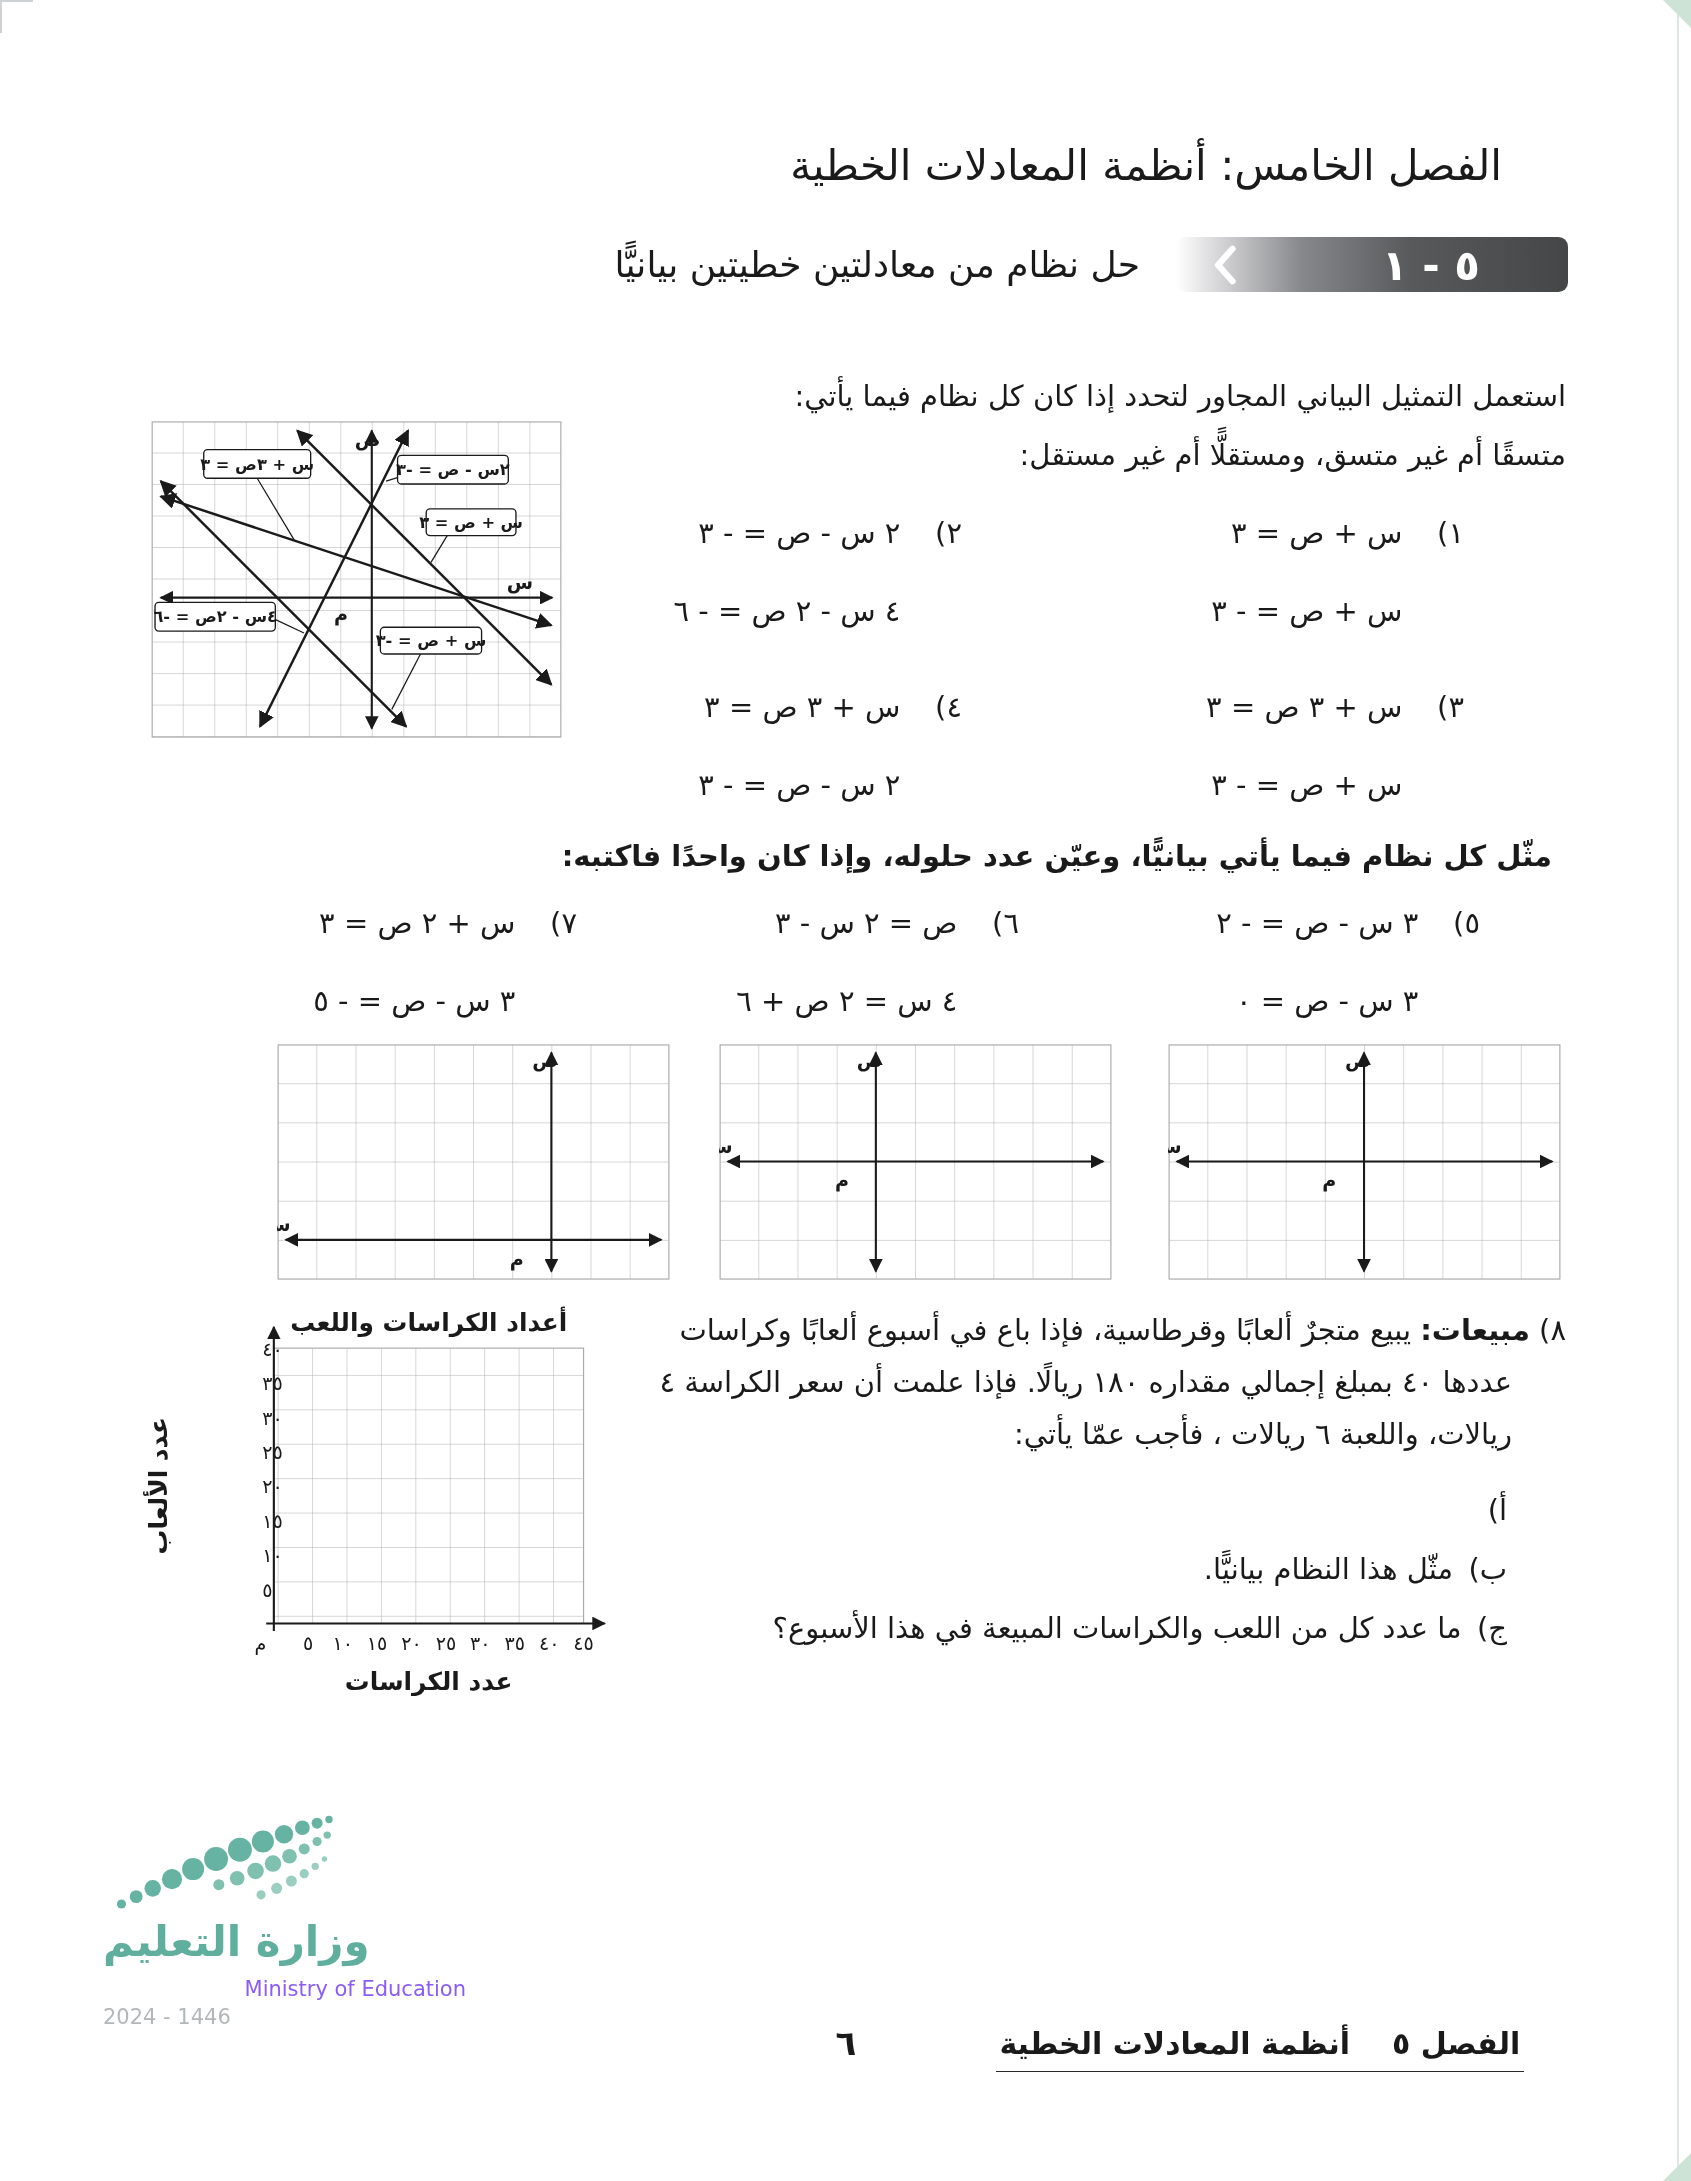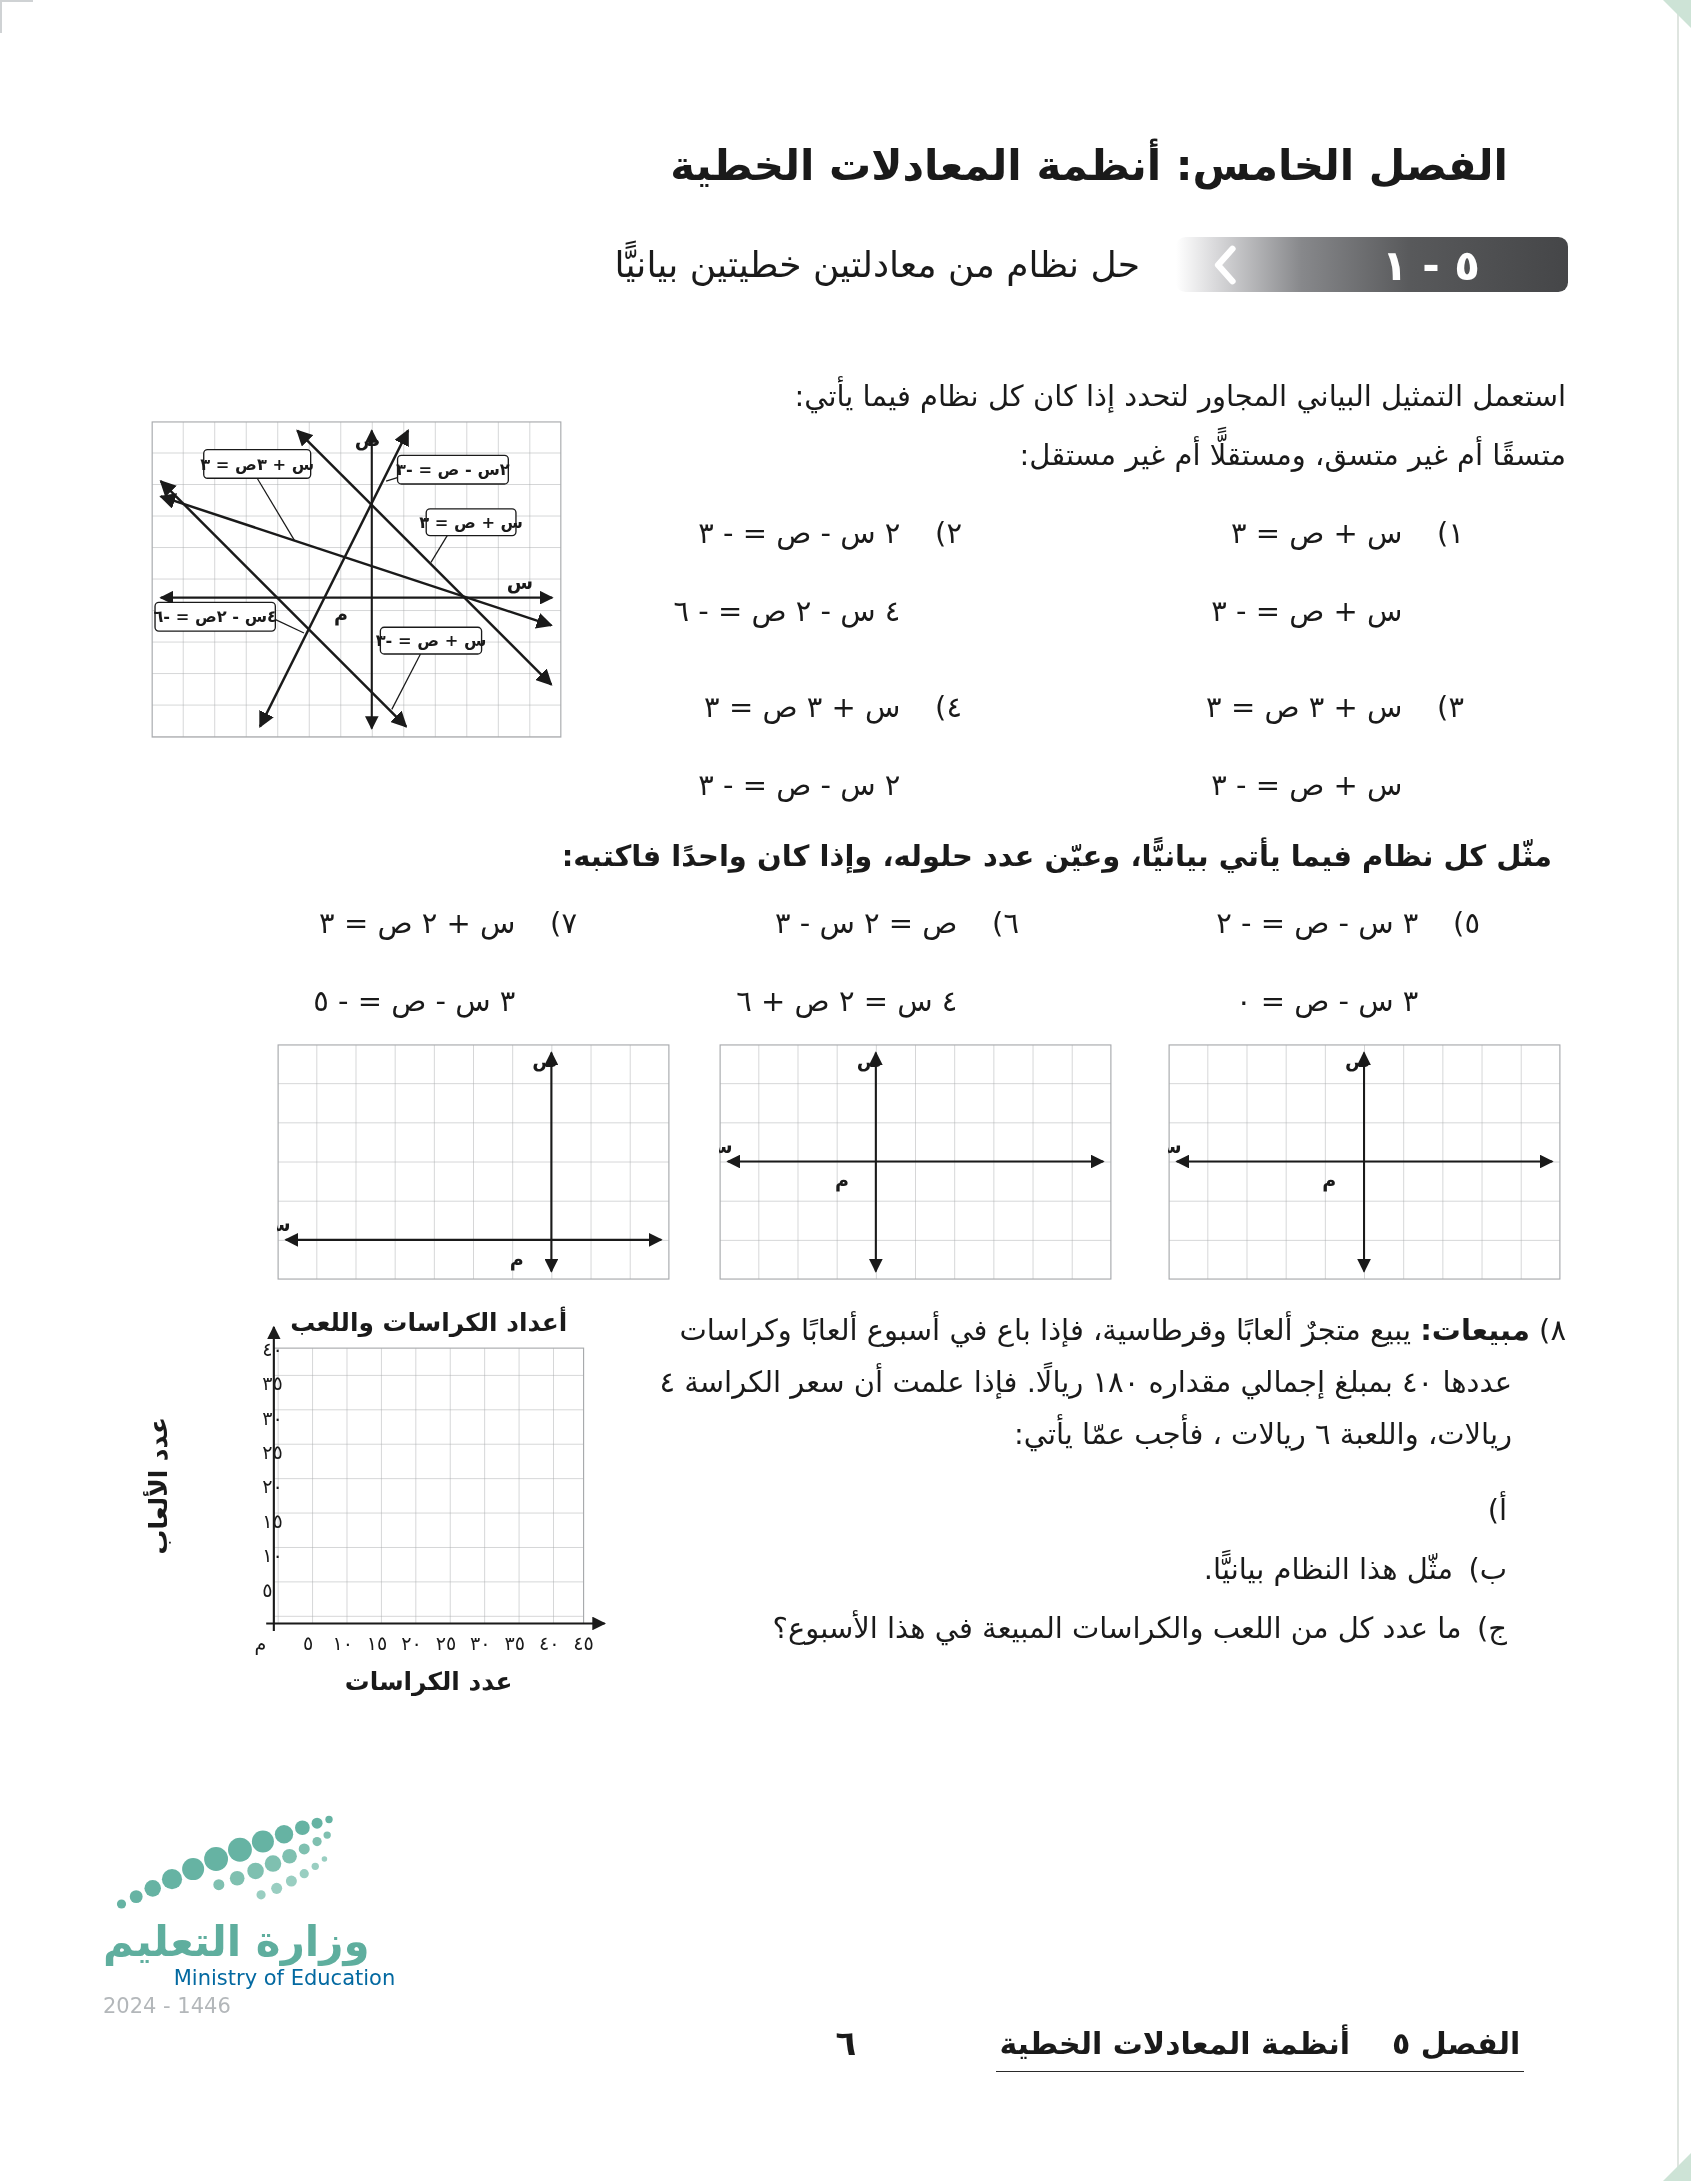--- a/index.html
+++ b/index.html
@@ -2,21 +2,21 @@
 <html lang="ar"><head>
 <meta charset="utf-8">
 <style>
   *{margin:0;padding:0;box-sizing:border-box}
   body{margin:0;background:#ffffff;font-family:"DejaVu Sans",sans-serif}
   .page{position:relative;width:1692px;height:2181px;margin:0 auto;background:#fff;direction:rtl;color:#1a1a1a;overflow:hidden}
   .abs{position:absolute}
   svg{display:block}
   svg text{font-family:"DejaVu Sans",sans-serif;fill:#1a1a1a}
 
-  .chapter-title{top:141px;right:184px;font-size:42px;font-weight:bold}
+  .chapter-title{top:141px;right:190px;font-size:42px;font-weight:normal}
 
   .lesson-banner{top:237px;right:124px;display:flex;align-items:center;gap:36px}
   .lesson-badge{position:relative;width:392px;height:55px;border-radius:9.6px;
     background:linear-gradient(270deg,#454648 0%,#58595b 40%,#87888b 68%,#d9d9db 90%,#ffffff 100%)}
   .lesson-num{position:absolute;right:88px;top:50%;transform:translateY(-50%);color:#fff;font-size:42px;font-weight:bold;letter-spacing:1.9px}
   .chev{position:absolute;left:32.5px;top:50%;transform:translateY(-50%)}
   .lesson-title{font-size:36px;font-weight:normal}
 
   .intro{font-size:29px}
   .intro-1{top:379px;right:126px}
@@ -52,21 +52,21 @@
   .p8-text{line-height:1.8;padding-right:54px;text-indent:-54px}
   .p8 b{font-weight:bold}
   .sub{display:flex;gap:15.3px;margin:25px 59px 0 0}
   .sub:first-of-type{margin-top:32.5px}
 
   .sales-chart{top:1306px;left:140px}
 
   .logo{top:1814px;left:103px;width:363px}
   .dots-wrap{direction:ltr;text-align:right;padding-right:5.7px}
   .logo-wordmark{font-size:42px;font-weight:bold;color:#5fae9e;text-align:left;margin-top:1.9px}
-  .logo-sub{font-size:21px;color:#0369a1;text-align:center;direction:ltr;margin-top:0}
+  .logo-sub{font-size:21px;color:#8b5cf6;text-align:right;direction:ltr;margin-top:11px}
   .logo-year{font-size:21px;color:#b3b7ba;text-align:left;direction:ltr;margin-top:3.8px}
 
   .page-num{top:2023px;left:0;width:100%;text-align:center;font-size:34px;font-weight:bold}
   .footer-right{top:2026px;right:168px;font-size:30px;font-weight:bold;padding:0 3.8px 9.6px;border-bottom:1.9px solid #2a2a2a}
   .fsep{display:inline-block;width:42px}
 
   .edge-line{top:0;bottom:0;right:13.4px;width:1.9px;background:#dfe5e0}
   .corner-tl{top:0;left:0;width:32.5px;height:32.5px;border-top:2.9px solid #cfd2d4;border-left:2.9px solid #cfd2d4}
   .corner-tr{top:0;right:0;width:0;height:0;border-top:29px solid #cde3d6;border-left:29px solid transparent}
   .corner-br{bottom:0;right:0;width:0;height:0;border-bottom:29px solid #cde3d6;border-left:29px solid transparent}

